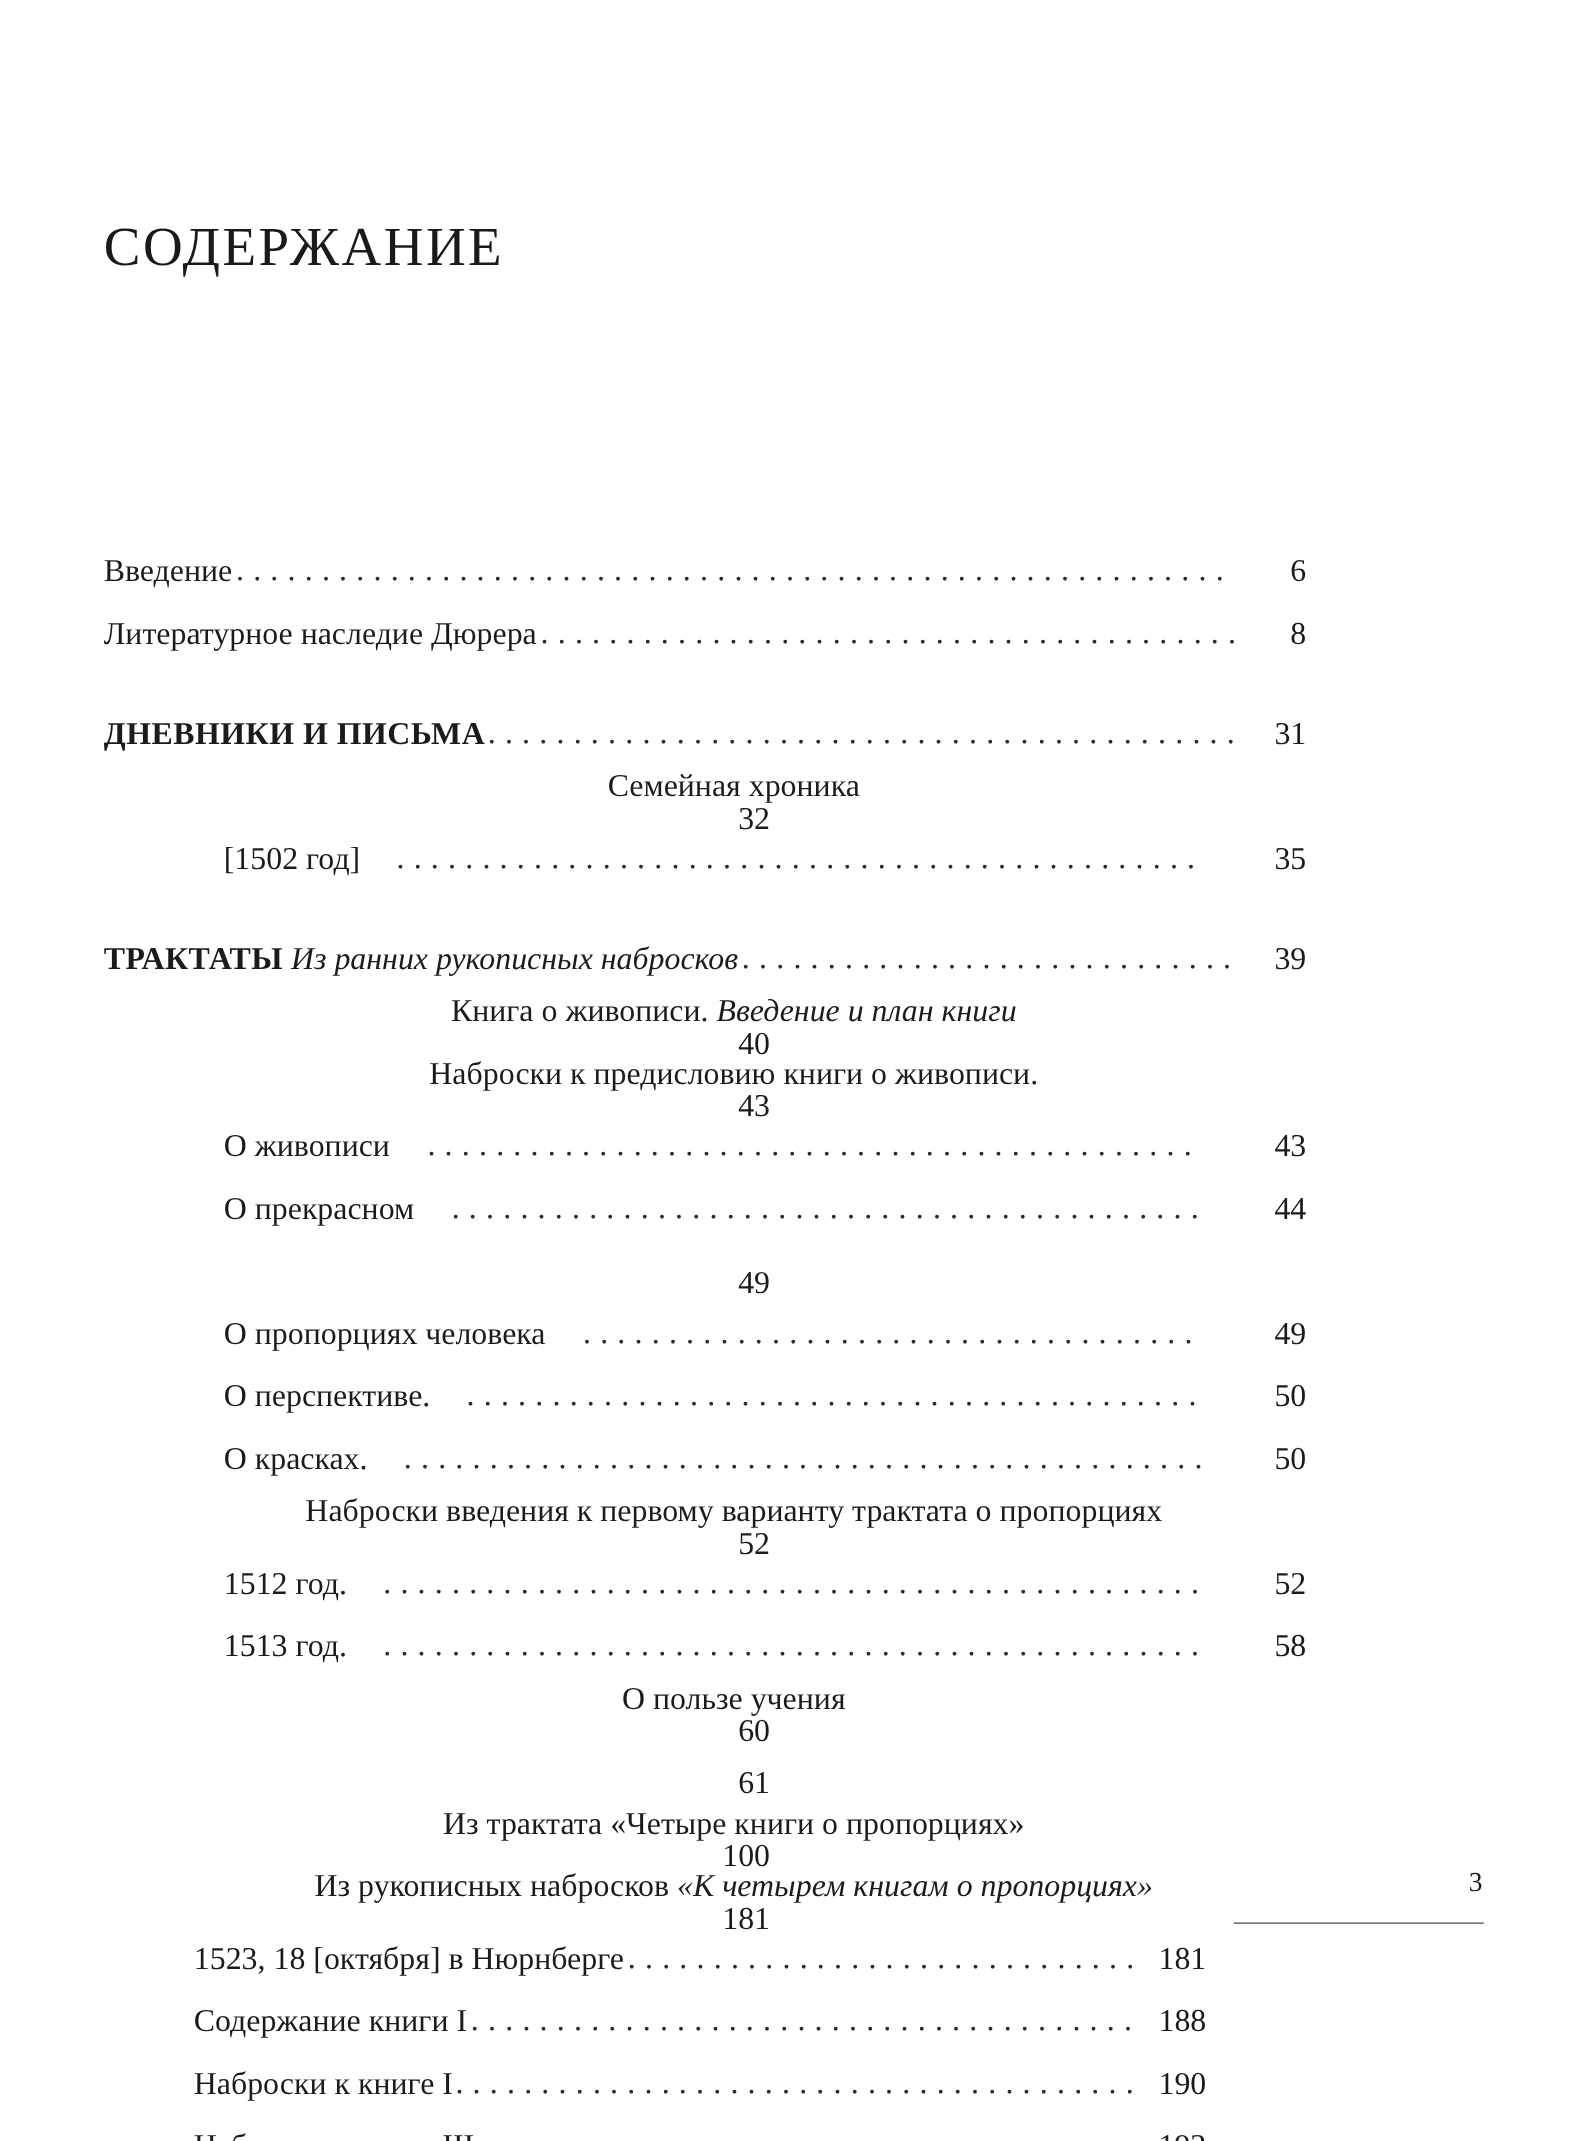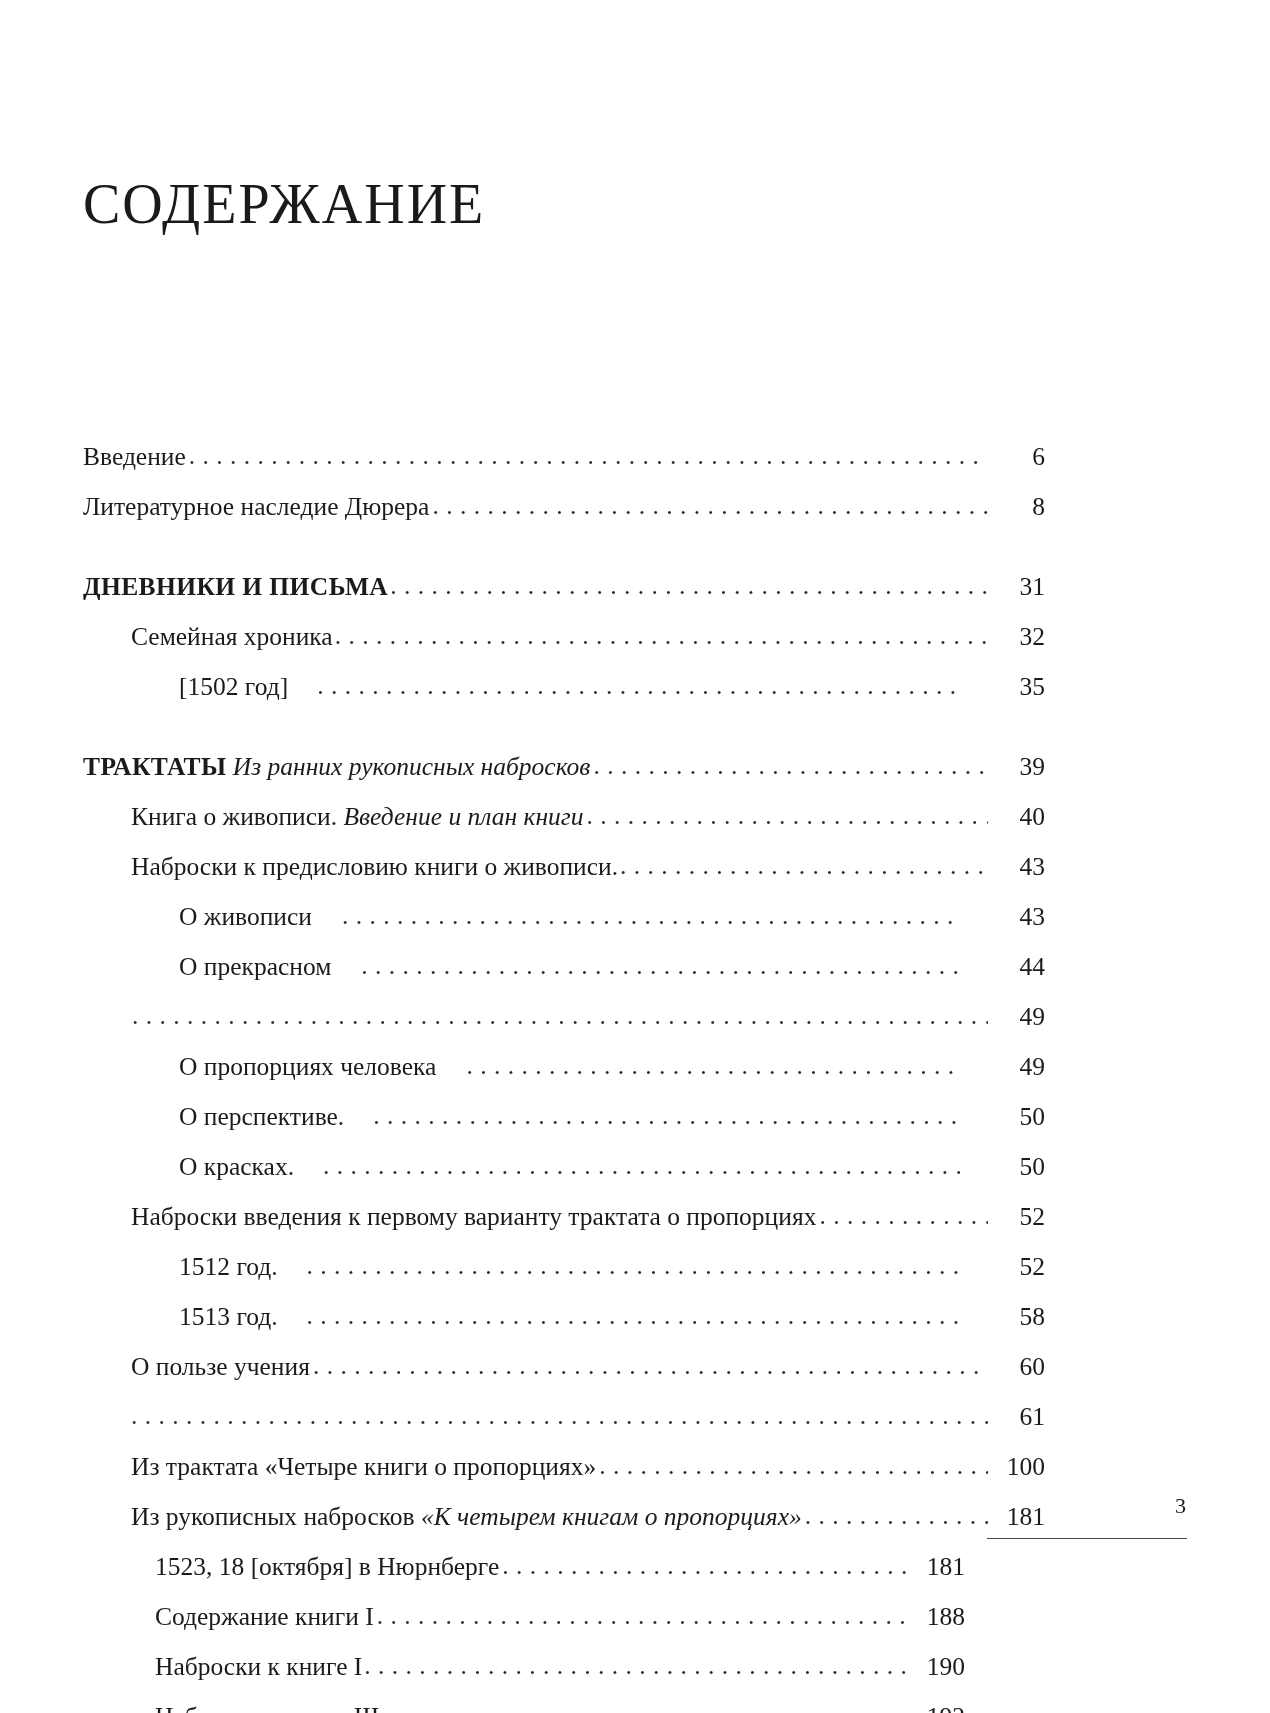--- a/index.html
+++ b/index.html
@@ -16,21 +16,21 @@
     color: #1a1a1a;
     box-sizing: border-box;
     overflow: hidden;
   }
 
   
   .toc-title {
     position: absolute;
     left: 83px;
     top: 172px;
-    font-size: 56px;
+    font-size: 44px;
     letter-spacing: 2.0px;
     font-weight: 400;
     color: #1a1a1a;
     white-space: nowrap;
   }
 
   
   .toc-body {
     position: absolute;
     left: 83px;
@@ -77,21 +77,21 @@
   .gap-lg { margin-top: 38px; }
   .gap-sm { margin-top: 8px; }
 
   
   .ind-0 { margin-left: 0px; }
   .ind-1 { margin-left: 48px; }
   .ind-2 { margin-left: 96px; }
   .ind-3 { margin-left: 72px; }
 
   
-  .ind-1 { width: calc(100% - 48px); }
+  .ind-1 { width: calc(100% - 48px); flex-direction: column; }
   .ind-2 { width: calc(100% - 96px); gap: 27px; }
   .ind-3 { width: calc(100% - 152px); }
 
   .bold-head .label {
     font-weight: 700;
     letter-spacing: 0.4px;
   }
   .bold-head .label .sub {
     font-weight: 400;
     font-style: italic;

